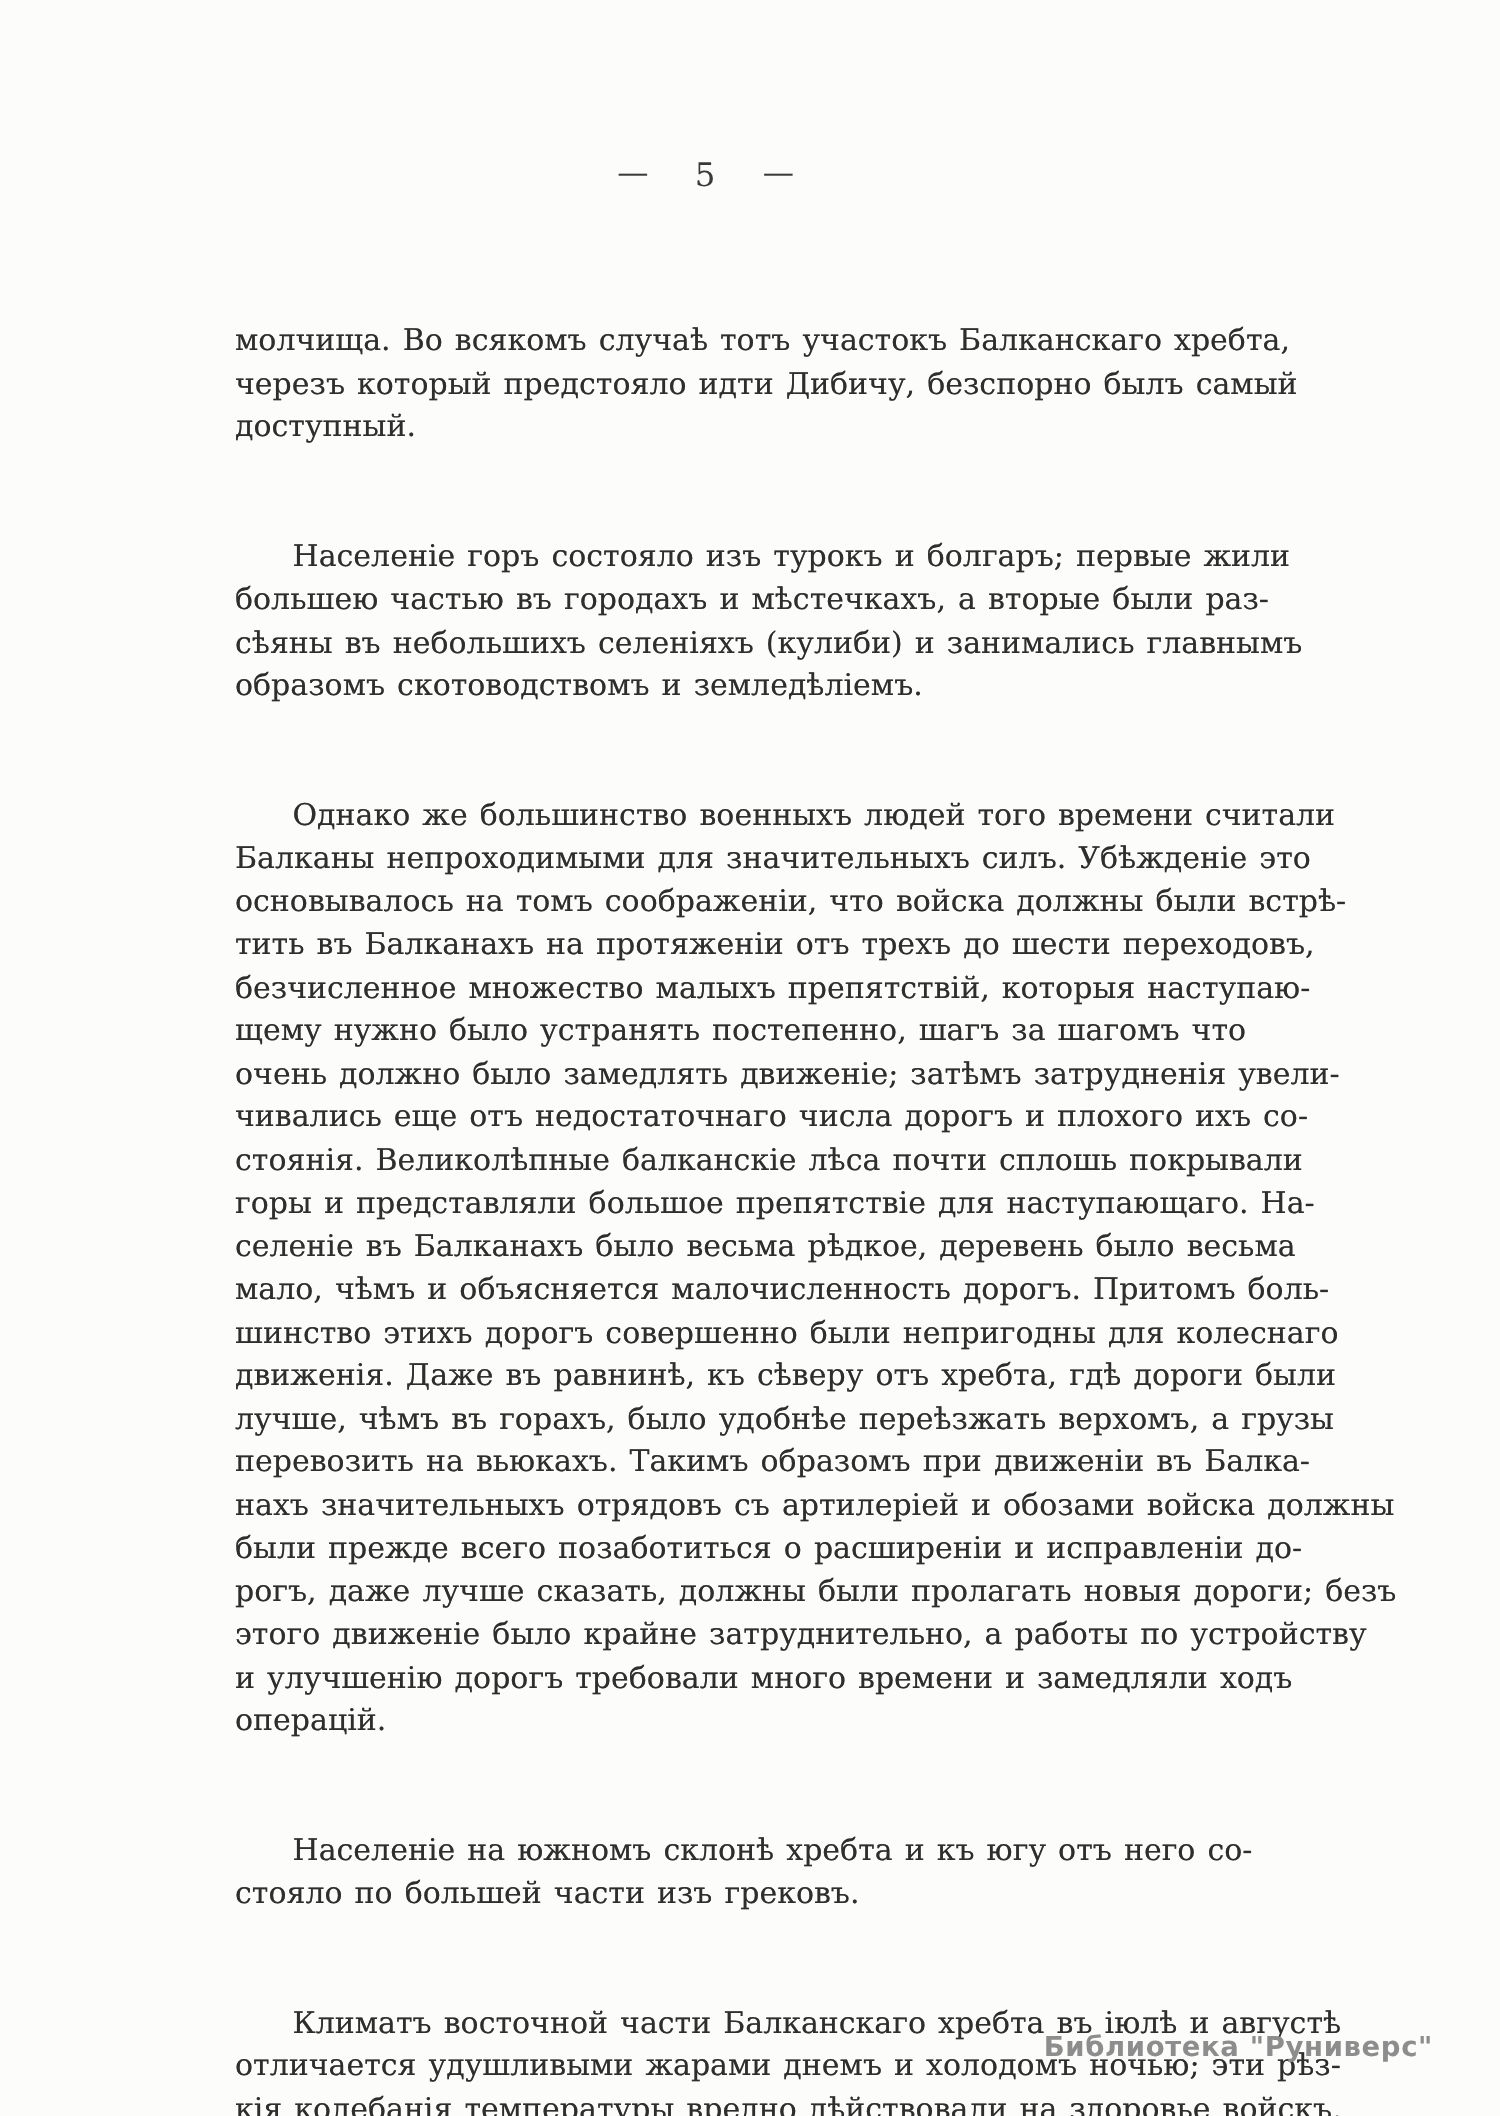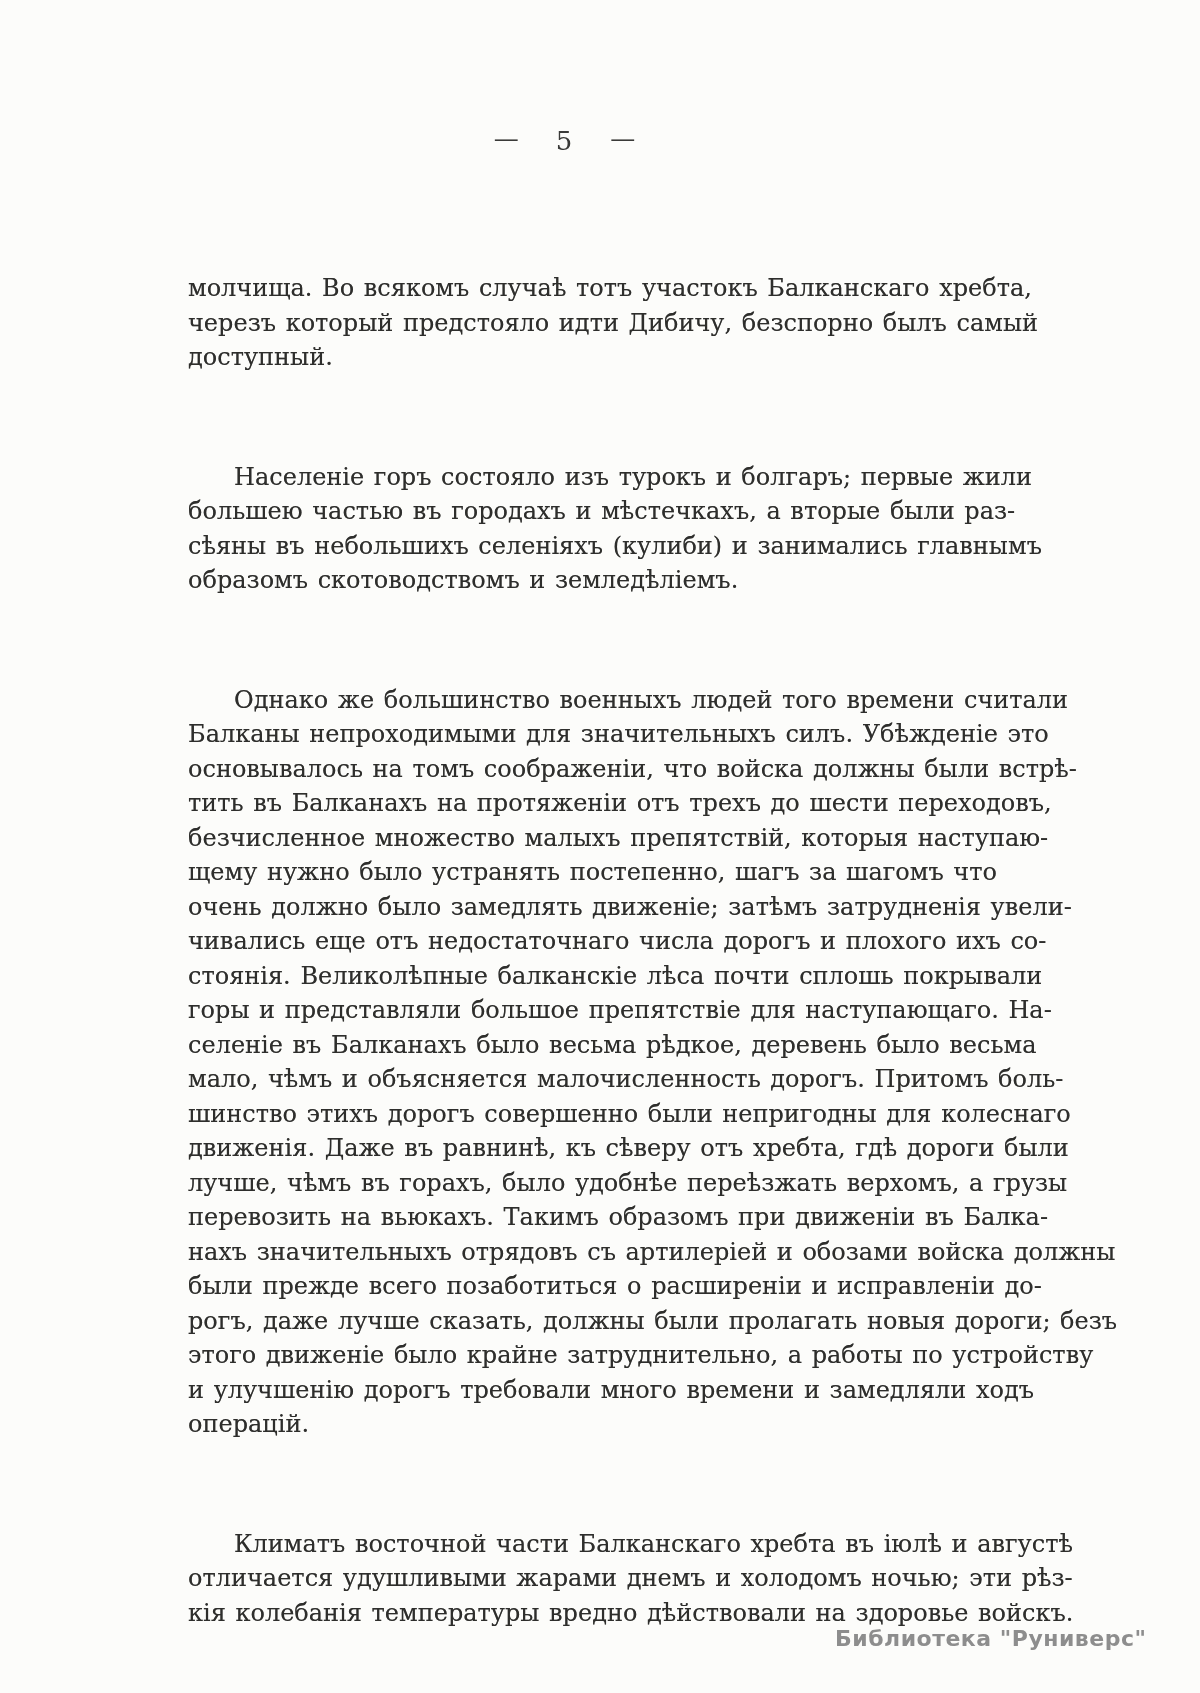--- a/index.html
+++ b/index.html
@@ -40,21 +40,21 @@
     position: absolute;
     top: 186px;
     left: 188px;
     width: 760px;
     font-size: 24px;
     line-height: 34.5px;
     word-spacing: 2px;
     white-space: pre;
     text-shadow: 0 0 0.5px rgba(46,46,44,0.55);
   }
-  .para { text-indent: 46px; margin-top: 16px; }
+  .para { text-indent: 46px; }
   .para.noindent { text-indent: 0; }
   .watermark {
     position: absolute;
     left: 835px;
     top: 1626px;
     font-family: "DejaVu Sans", "Liberation Sans", sans-serif;
     font-weight: 700;
     font-size: 22px;
     color: #8d8d8d;
     letter-spacing: 0.5px;
@@ -94,20 +94,22 @@
 шинство этихъ дорогъ совершенно были непригодны для колеснаго
 движенія. Даже въ равнинѣ, къ сѣверу отъ хребта, гдѣ дороги были
 лучше, чѣмъ въ горахъ, было удобнѣе переѣзжать верхомъ, а грузы
 перевозить на вьюкахъ. Такимъ образомъ при движеніи въ Балка-
 нахъ значительныхъ отрядовъ съ артилеріей и обозами войска должны
 были прежде всего позаботиться о расширеніи и исправленіи до-
 рогъ, даже лучше сказать, должны были пролагать новыя дороги; безъ
 этого движеніе было крайне затруднительно, а работы по устройству
 и улучшенію дорогъ требовали много времени и замедляли ходъ
 операцій.</div>
+    <div class="para">Населеніе на южномъ склонѣ хребта и къ югу отъ него со-
+стояло по большей части изъ грековъ.</div>
     <div class="para">Климатъ восточной части Балканскаго хребта въ іюлѣ и августѣ
 отличается удушливыми жарами днемъ и холодомъ ночью; эти рѣз-
 кія колебанія температуры вредно дѣйствовали на здоровье войскъ.</div>
 
     
     
 
     
     
   </div>

